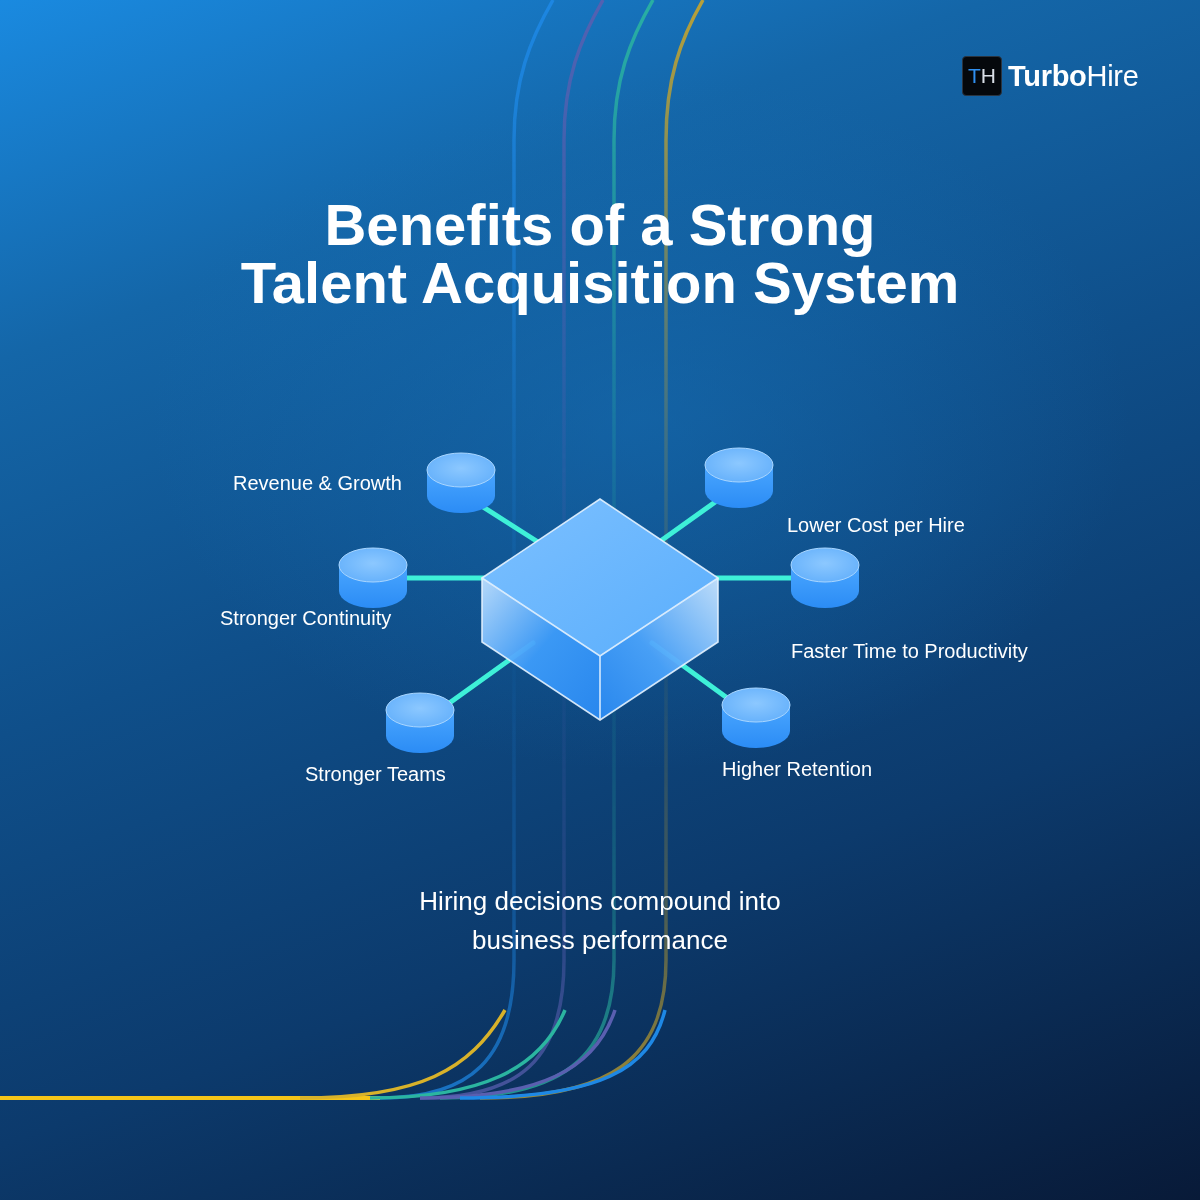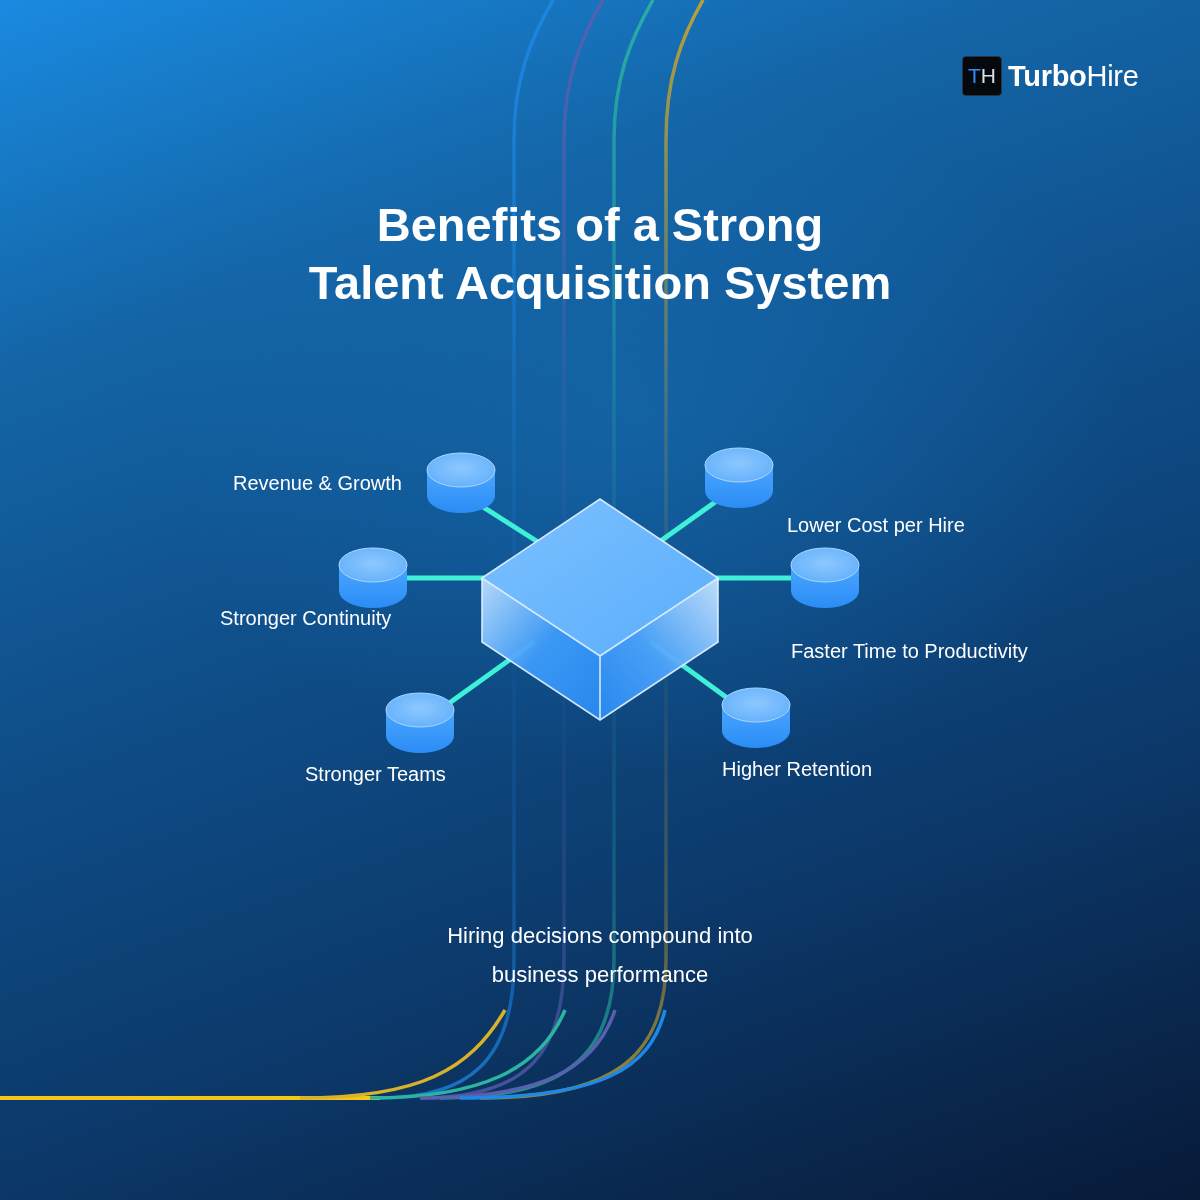--- a/index.html
+++ b/index.html
@@ -19,34 +19,34 @@
     font-size: 21px; letter-spacing: 0px; font-family: "Liberation Sans", sans-serif;
   }
   .logo-badge .t { color: #2f8ff0; font-weight: 400; }
   .logo-badge .h { color: #d8dee6; font-weight: 400; }
   .logo-text { font-size: 29px; color: #ffffff; letter-spacing: -0.3px; }
   .logo-text .b { font-weight: 700; margin-top: 33px; }
   .logo-text .r { font-weight: 400; }
 
   .title {
     position: absolute; left: 0; width: 1200px; top: 196px; text-align: center;
-    color: #ffffff; font-weight: 700; font-size: 47px; line-height: 58px;
+    color: #ffffff; font-weight: 700; font-size: 58px; line-height: 58px;
   }
   .title div { white-space: nowrap; }
 
   .diagram { position: absolute; left: 0; top: 0; width: 1200px; height: 1200px; }
 
   .label {
     position: absolute; color: #ffffff; font-size: 20px; white-space: nowrap;
     font-family: "Liberation Sans", sans-serif;
   }
 
   .subtitle {
-    position: absolute; left: 0; width: 1200px; top: 916px; text-align: center;
-    color: #ffffff; font-size: 22px; line-height: 39px; font-weight: 400;
+    position: absolute; left: 0; width: 1200px; top: 882px; text-align: center;
+    color: #ffffff; font-size: 26px; line-height: 39px; font-weight: 400;
   }
 </style>
 </head>
 <body>
 
 <svg class="bg-lines" viewBox="0 0 1200 1200">
   <defs>
     <linearGradient id="fadeV" x1="0" y1="0" x2="0" y2="1">
       <stop offset="0" stop-opacity="0.9" stop-color="#fff"></stop>
       <stop offset="0.35" stop-opacity="0.25" stop-color="#fff"></stop>

